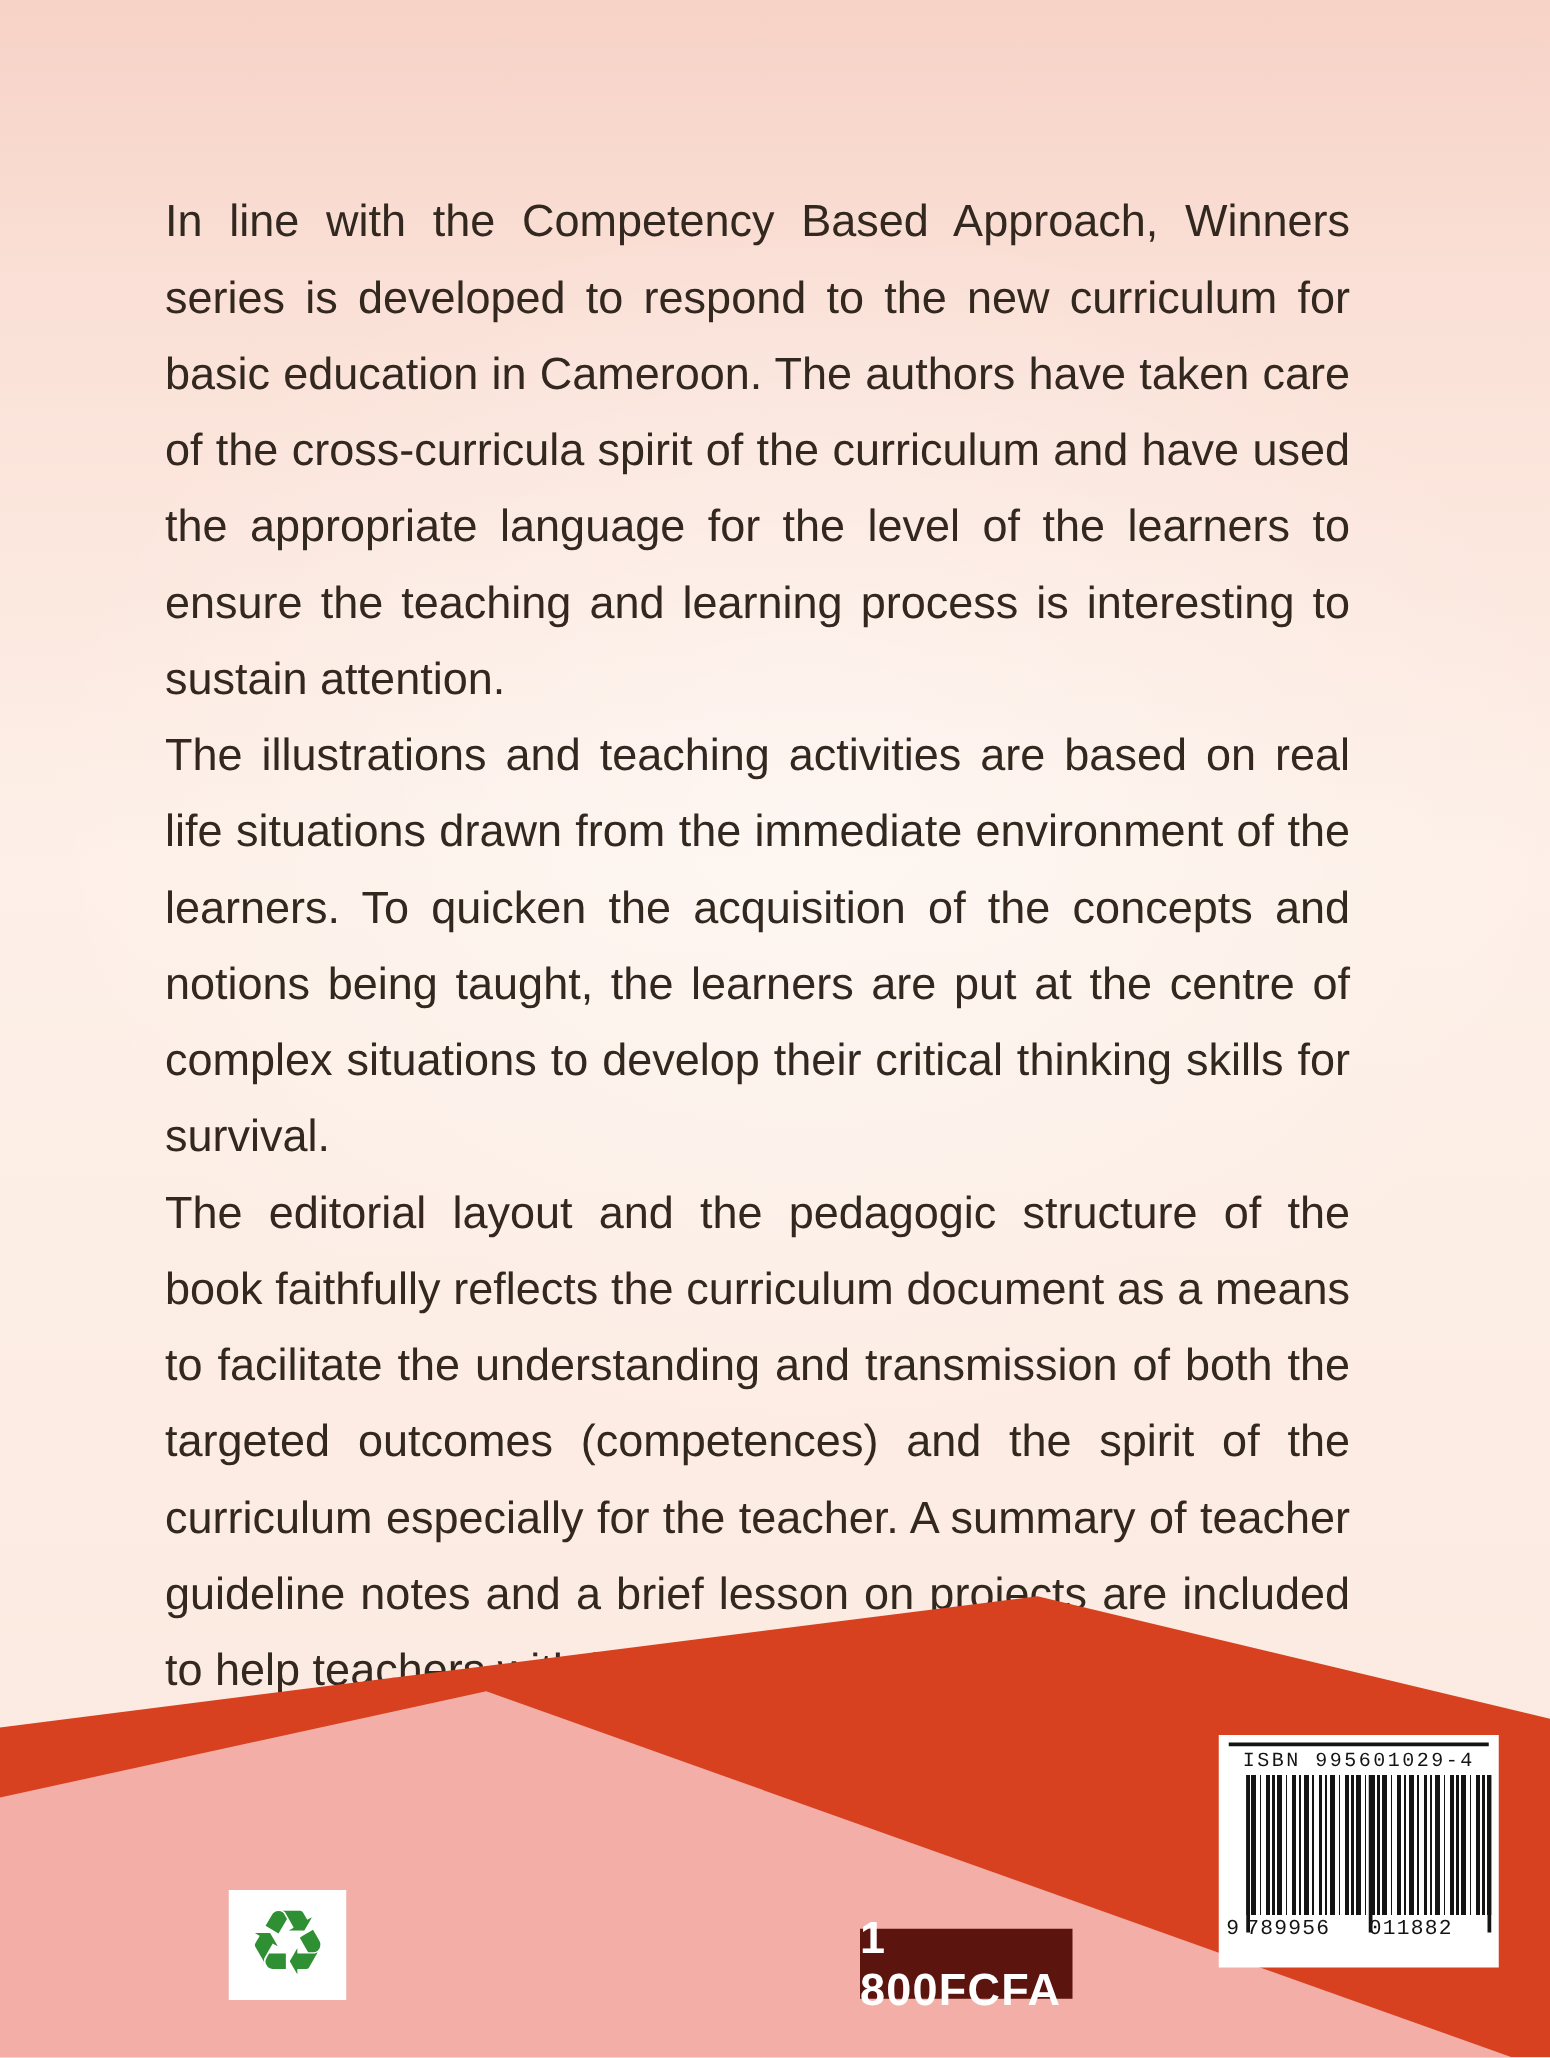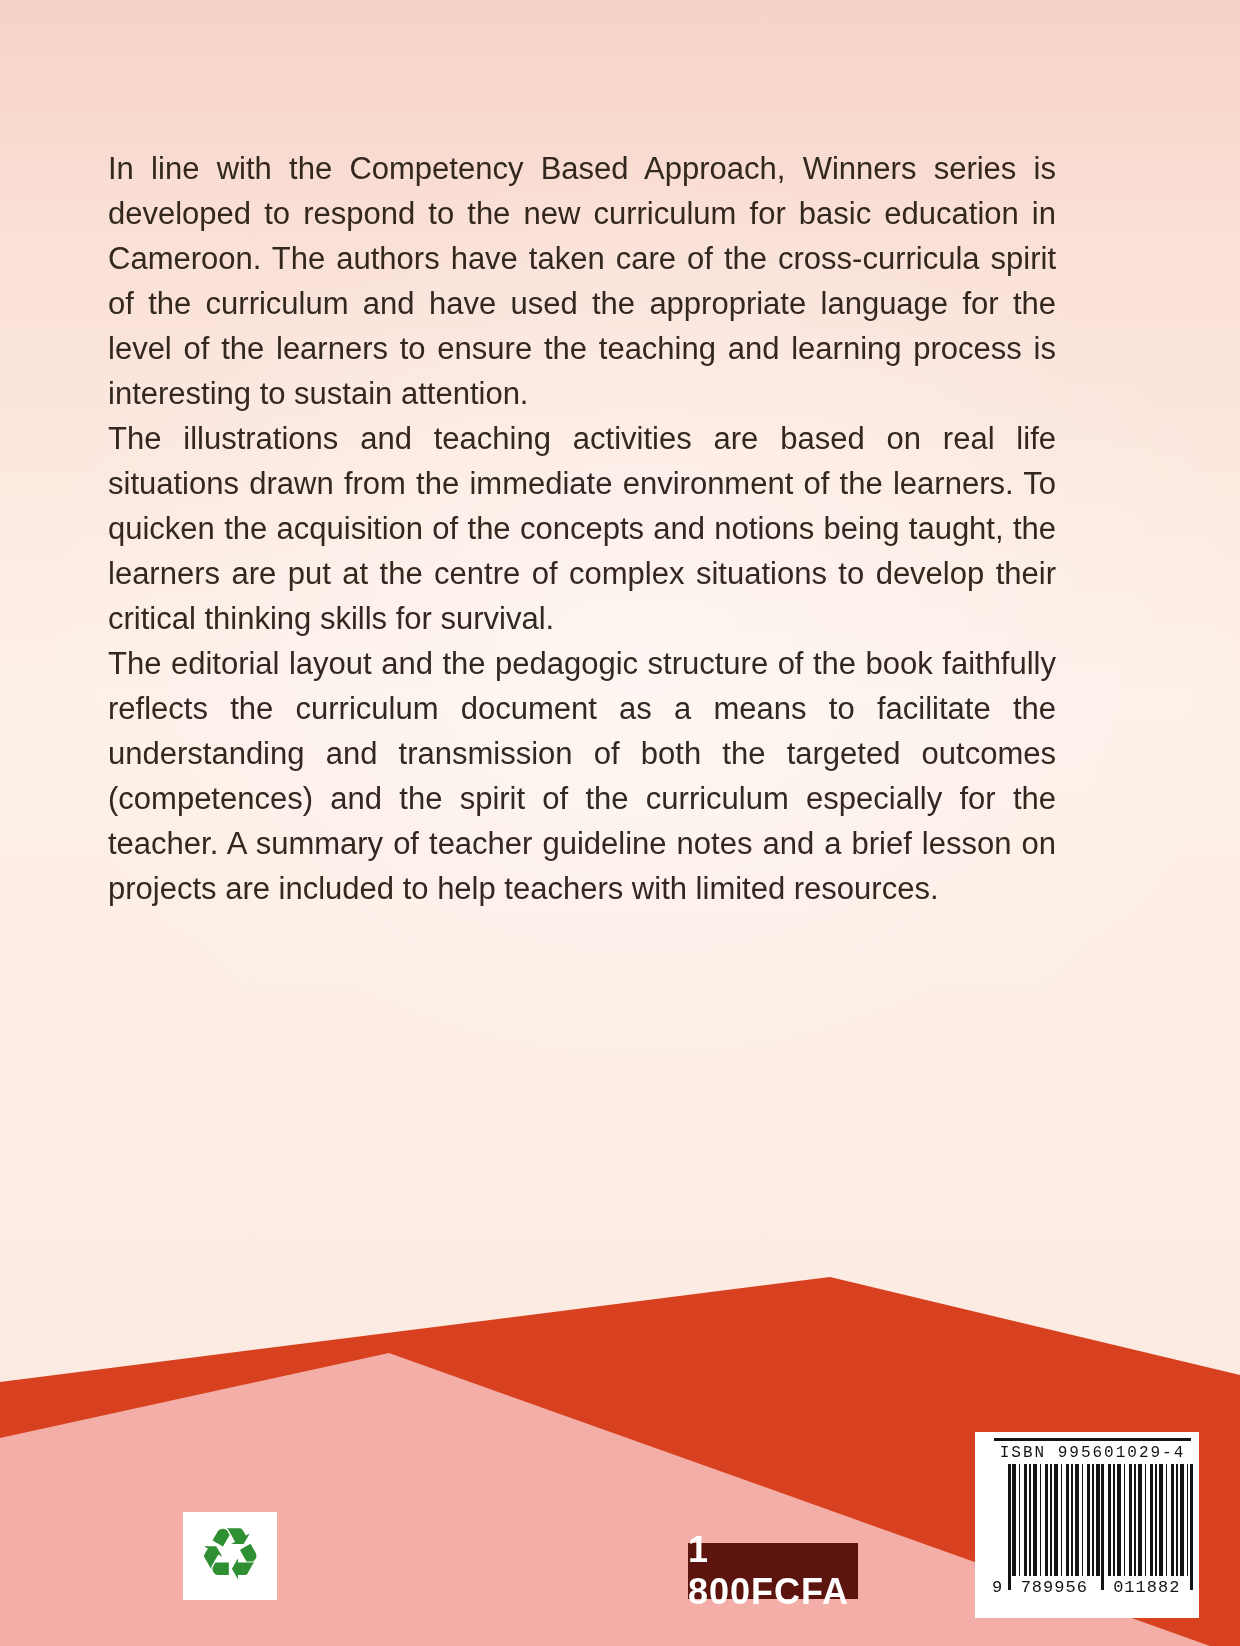--- a/index.html
+++ b/index.html
@@ -22,24 +22,24 @@
     position:relative;
     width:1240px;height:1646px;
     overflow:hidden;
     background:
       radial-gradient(ellipse 900px 700px at 52% 40%, rgba(255,255,255,0.45), rgba(255,255,255,0) 70%),
       linear-gradient(180deg, var(--page-top) 0%, #fae0d6 14%, var(--page-cream) 42%, #fcece3 72%, #fbe8de 100%);
   }
   
   .text-block{
     position:absolute;
-    left:108px;top:146px;width:948px;
+    left:132px;top:146px;width:948px;
     color:var(--text);
-    font-size:31px;
-    line-height:45px;
+    font-size:36px;
+    line-height:61px;
     text-align:justify;
   }
   .text-block p{margin:0;padding:0;}
   
   .bottom-shapes{
     position:absolute;left:0;top:1240px;width:1240px;height:406px;
     display:block;
   }
   .shape-red{fill:var(--accent-red);}
   .shape-pink{fill:var(--bottom-pink);}
@@ -61,24 +61,24 @@
     position:absolute;left:688px;top:1543px;width:170px;height:56px;
     background:var(--price-bg);
     display:flex;align-items:center;justify-content:center;
   }
   .price-label{
     color:#ffffff;font-weight:bold;font-size:36px;letter-spacing:1px;
     font-family:"Liberation Sans",sans-serif;
   }
   
   .barcode-box{
-    position:absolute;left:975px;top:1432px;width:224px;height:186px;
+    position:absolute;left:975px;top:1388px;width:224px;height:186px;
     background:#ffffff;
     box-sizing:border-box;
-    padding:4px 6px 6px 17px;
+    padding:4px 6px 6px 6px;
   }
   .isbn-line{
     border-top:3px solid var(--barcode-ink);
     font-family:"Liberation Mono","DejaVu Sans Mono",monospace;
     font-size:16px;letter-spacing:2px;
     text-align:center;
     color:var(--barcode-ink);
     padding-top:3px;
     margin:2px 2px 2px 2px;
     white-space:nowrap;
@@ -96,21 +96,21 @@
   .g-left{left:16px;}
   .g-mid{left:calc(16px + (100% - 16px)/2);}
   .g-right{right:0;}
   .digits-row{
     display:flex;margin-top:2px;
     font-family:"Liberation Mono","DejaVu Sans Mono",monospace;
     font-size:17px;letter-spacing:1px;
     color:var(--barcode-ink);
   }
   .digits-row .lead{width:16px;text-align:left;}
-  .digits-row .grp{flex:1;text-align:center;}
+  .digits-row .grp{flex:1;}
 </style>
 </head>
 <body>
 
 <div class="page">
 
   <div class="text-block">
     <p>In line with the Competency Based Approach, Winners series is developed to respond to the new curriculum for basic education in Cameroon. The authors have taken care of the cross-curricula spirit of the curriculum and have used the appropriate language for the level of the learners to ensure the teaching and learning process is interesting to sustain attention.</p>
     <p>The illustrations and teaching activities are based on real life situations drawn from the immediate environment of the learners. To quicken the acquisition of the concepts and notions being taught, the learners are put at the centre of complex situations to develop their critical thinking skills for survival.</p>
     <p>The editorial layout and the pedagogic structure of the book faithfully reflects the curriculum document as a means to facilitate the understanding and transmission of both the targeted outcomes (competences) and the spirit of the curriculum especially for the teacher. A summary of teacher guideline notes and a brief lesson on projects are included to help teachers with limited resources.</p>

